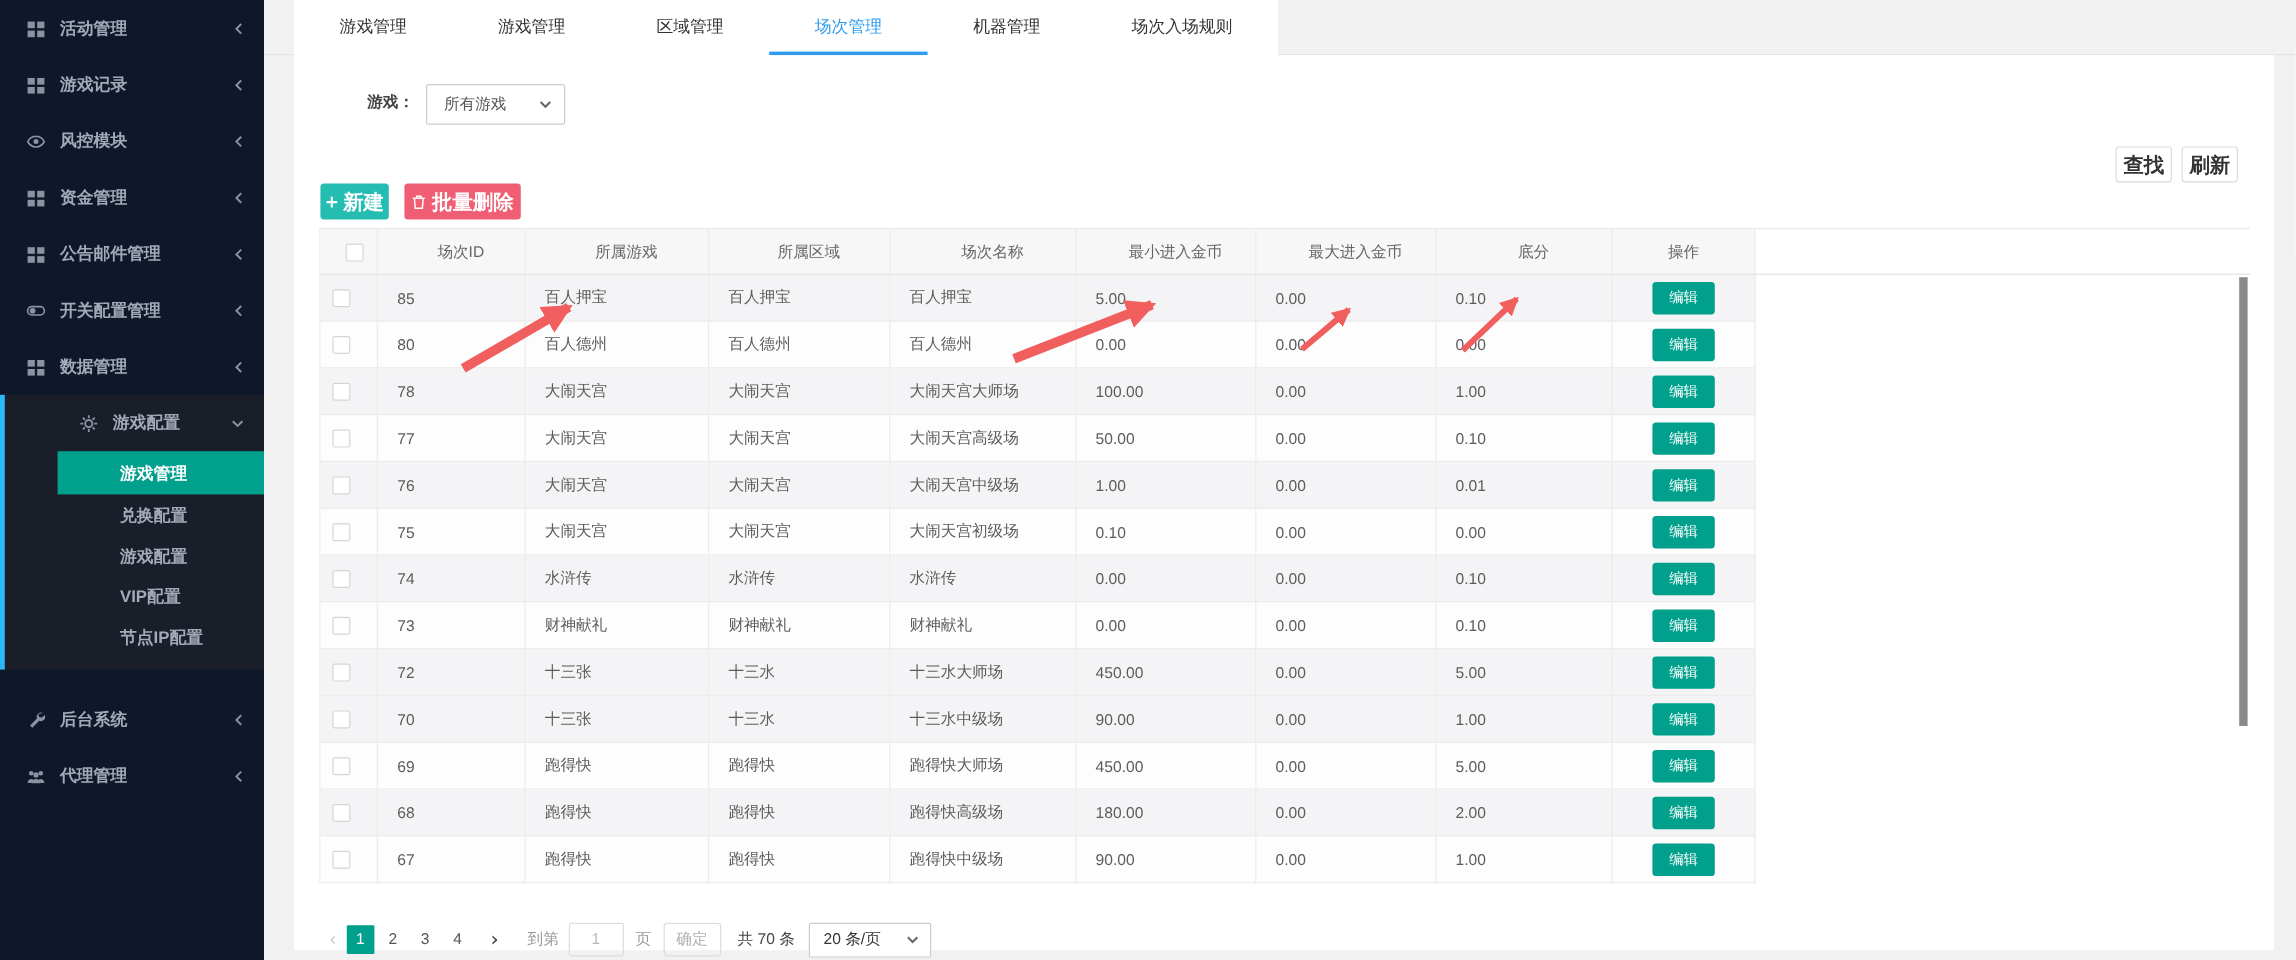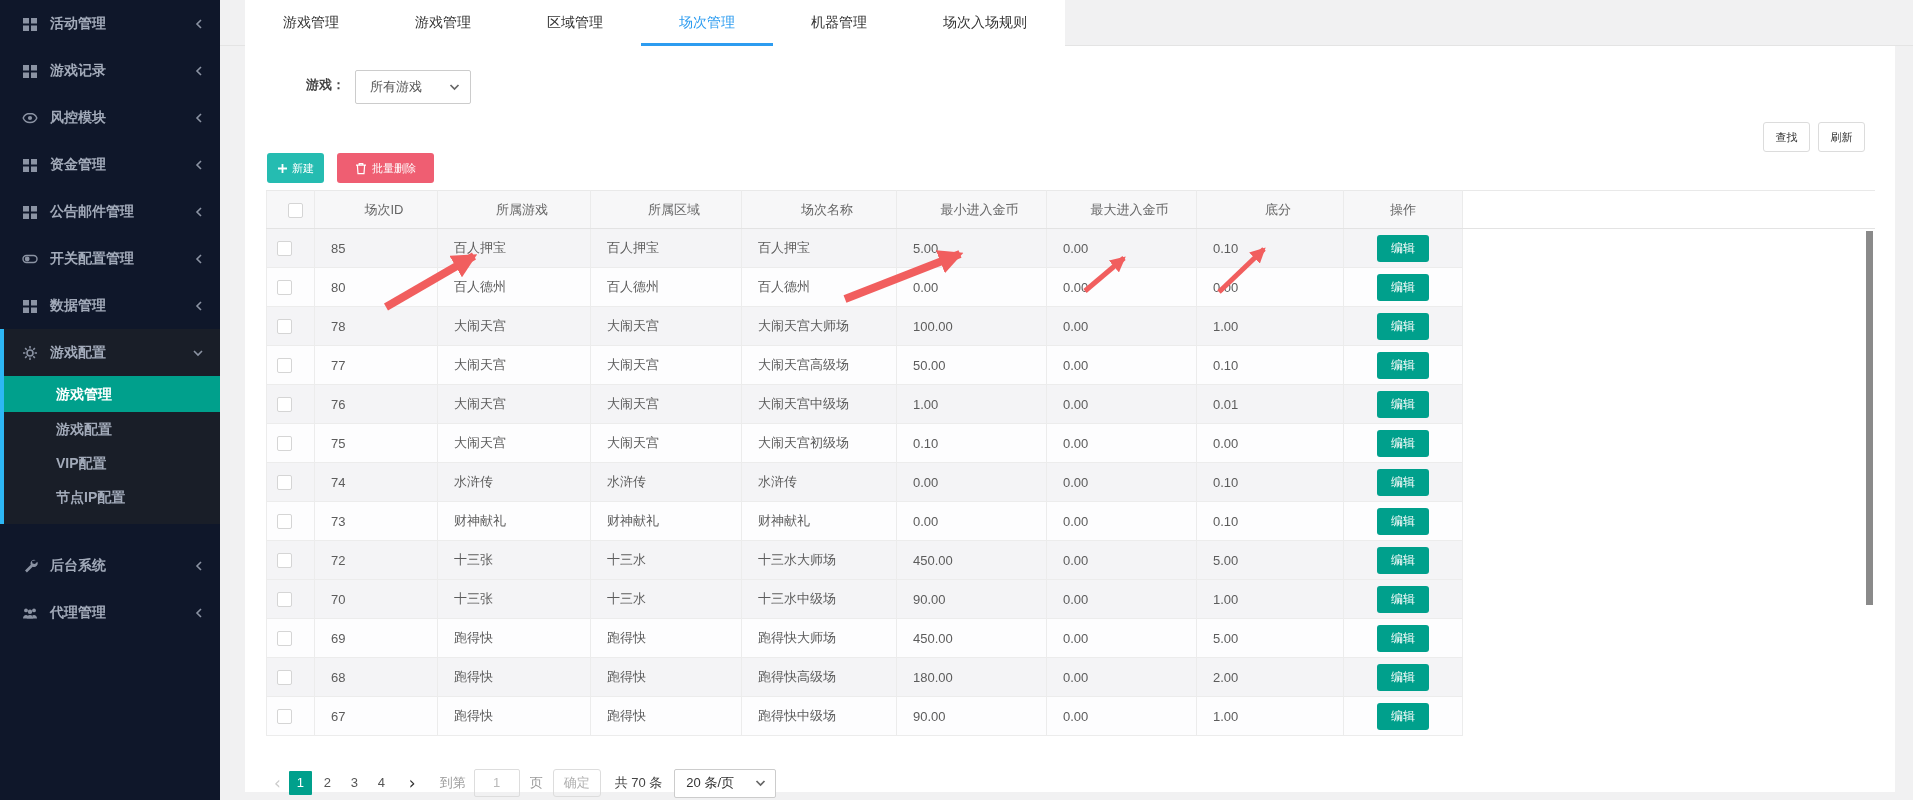--- a/index.html
+++ b/index.html
@@ -5,42 +5,42 @@
   * { margin:0; padding:0; box-sizing:border-box; }
   html,body { width:1913px; height:800px; overflow:hidden; }
   body { font-family:"Liberation Sans","DejaVu Sans",sans-serif; background:#f1f1f2; position:relative; font-size:13px; color:#555; }
 
   
   .sidebar { position:absolute; left:0; top:0; width:220px; height:800px; background:#0f172a; color:#a2aab9; z-index:3; }
   .side-item { height:47px; display:flex; align-items:center; padding:0 16px 0 22px; cursor:pointer; font-size:14px; font-weight:700; }
   .side-item .s-icon { width:16px; height:16px; display:inline-flex; color:#8b93a3; flex:none; }
   .side-item .s-label { margin-left:12px; white-space:nowrap; }
   .side-item .s-chev { margin-left:auto; color:#8b93a3; display:inline-flex; }
-  .side-group { background:#191e28; border-left:4px solid var(--accent_cyan); padding-bottom:10px; }
+  .side-group { background:#191e28; border-left:4px solid var(--accent_cyan); padding-bottom:10px;padding-left:44px; }
   .side-group .side-item { padding-left:18px; }
   .sub-item { height:34px; line-height:34px; padding-left:52px; font-size:14px; font-weight:700; cursor:pointer; white-space:nowrap; }
   .sub-item.active { background:var(--teal); color:#fff; height:36px; line-height:36px; }
 
   
   .topbar { position:absolute; left:220px; top:0; right:0; height:46px; border-bottom:1px solid #e4e4e4; background:#f1f1f2; z-index:1; }
   .tabs { position:absolute; left:25px; top:0; height:46px; background:#fff; display:flex; }
   .tab { padding:0 38px; line-height:44px; font-size:14px; color:#333; cursor:pointer; position:relative; white-space:nowrap; }
   .tab.active { color:var(--tab_blue); }
   .tab.active::after { content:""; position:absolute; left:0; right:0; bottom:0; height:3px; background:var(--tab_blue); }
 
   
   .panel { position:absolute; left:245px; top:46px; width:1650px; height:746px; background:#fff; z-index:1; }
 
   .filter-label { position:absolute; left:61px; top:30px; font-size:13px; font-weight:700; color:#444; }
   .select-box { border:1px solid #ccc; border-radius:2px; background:#fff; display:flex; align-items:center; color:#555; cursor:pointer; }
   .filter-select { position:absolute; left:110px; top:24px; width:116px; height:34px; padding:0 10px 0 14px; }
   .select-box .sel-text { flex:1; }
   .select-box .sel-chev { display:inline-flex; color:#666; }
 
-  .btn { display:flex; align-items:center; justify-content:center; border-radius:3px; cursor:pointer; font-size:11px; }
+  .btn { display:flex; align-items:center; justify-content:center; border-radius:3px; cursor:pointer; font-size:17px;font-weight:bold; }
   .btn-plain { position:absolute; top:76px; width:47px; height:30px; background:#fff; border:1px solid #dcdcdc; color:#333; }
   .btn-find { left:1518px; }
   .btn-refresh { left:1573px; }
   .btn-new { position:absolute; left:22px; top:107px; width:57px; height:30px; background:var(--turquoise); color:#fff; gap:4px; }
   .btn-del { position:absolute; left:92px; top:107px; width:97px; height:30px; background:var(--red); color:#fff; gap:5px; }
   .btn-new .b-icon, .btn-del .b-icon { display:inline-flex; }
 
   
   .table-wrap { position:absolute; left:21px; top:144px; width:1609px; height:575px; overflow:hidden; }
   table.grid { border-collapse:collapse; table-layout:fixed; width:1609px; font-size:13px; }
@@ -211,20 +211,21 @@
           </svg>
         </span>
       <span class="s-label">游戏配置</span>
       <span class="s-chev">
           <svg width="12" height="10" viewBox="0 0 12 10">
             <polyline points="2,3 6,7 10,3" fill="none" stroke="currentColor" stroke-width="1.6"></polyline>
           </svg>
         </span>
     </div>
     <div class="sub-item active">游戏管理</div>
+    <div class="sub-item">兑换配置</div>
     <div class="sub-item">游戏配置</div>
     <div class="sub-item">VIP配置</div>
     <div class="sub-item">节点IP配置</div>
   </div>
 
   <div class="side-item" style="margin-top:18px;">
     <span class="s-icon">
         <svg width="16" height="16" viewBox="0 0 16 16">
           <path d="M13.8 2.2a3.6 3.6 0 0 0-5 4.5L3 12.5 4.9 14.4 10.7 8.7a3.6 3.6 0 0 0 4.6-4.9L13 6 10.5 5.5 10 3 Z" fill="currentColor"></path>
         </svg>

